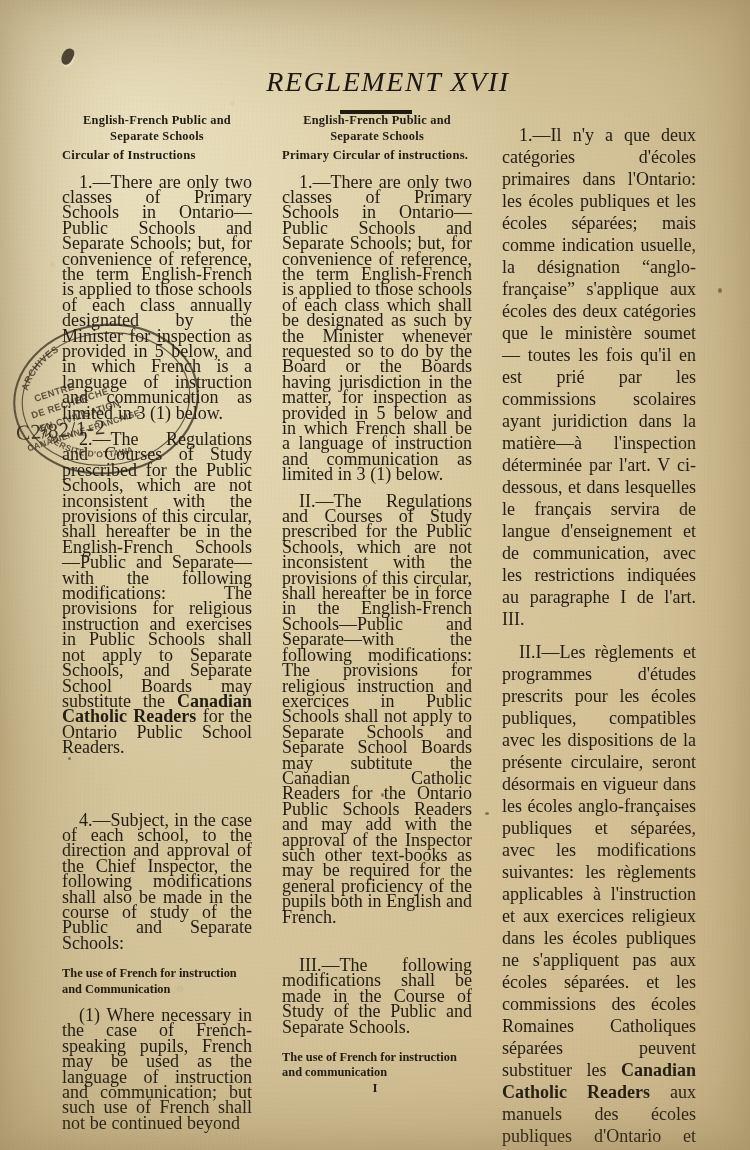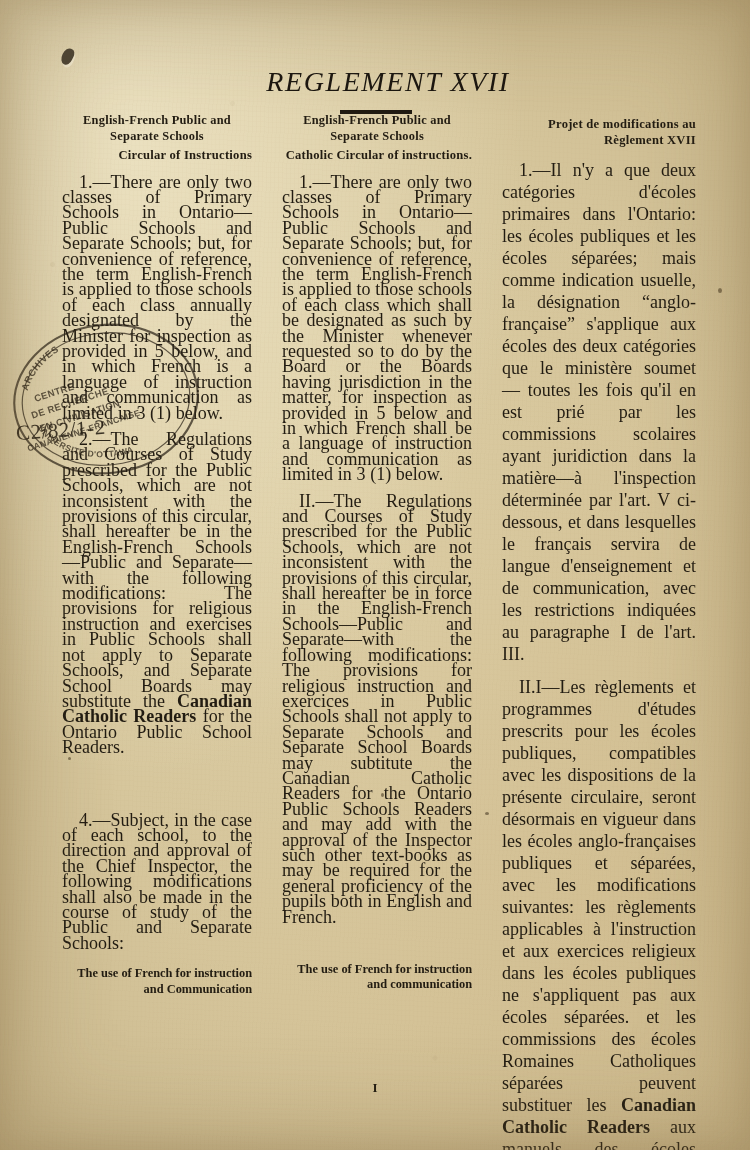--- a/index.html
+++ b/index.html
@@ -85,21 +85,21 @@
 
   .col-head {
     text-align: center;
     font-weight: bold;
     font-size: 12.4px;
     line-height: 15.5px;
     letter-spacing: .25px;
     margin-bottom: 2px;
   }
   .col-subhead {
-    text-align: right;
+    text-align: left;
     font-weight: bold;
     font-size: 12.6px;
     line-height: 15.5px;
     letter-spacing: .25px;
     margin-top: 4px;
   }
 
   p.body {
     text-align: justify;
     text-align-last: left;
@@ -108,21 +108,21 @@
     margin: 11px 0 0 0;
     text-indent: 17px;
     word-spacing: .2px;
     -webkit-hyphens: none;
     hyphens: none;
   }
   p.body.tight { line-height: 22px; }
   b.readers { font-weight: bold; }
 
   .sec-head {
-    text-align: right;
+    text-align: left;
     font-weight: bold;
     font-size: 12.4px;
     line-height: 15.4px;
     margin-top: 15px;
   }
 
   .spacer-lg { height: 46px; }
   .spacer-md { height: 22px; }
 
   
@@ -204,37 +204,38 @@
 
       <p class="body">1.—There are only two classes of Primary Schools in Ontario—Public Schools and Separate Schools; but, for convenience of reference, the term English-French is applied to those schools of each class annually designated by the Minister for inspection as provided in 5 below, and in which French is a language of instruction and communication as limited in 3 (1) below.</p>
 
       <p class="body"><span>2.—The Regulations and Courses of Study prescribed for the Public Schools, which are not inconsistent with the provisions of this circular, shall hereafter be in the English-French Schools—Public and Separate—with the following modifications: The provisions for religious instruction and exercises in Public Schools shall not apply to Separate Schools, and Separate School Boards may substitute the </span><b class="readers">Canadian Catholic Readers</b><span> for the Ontario Public School Readers.</span></p>
 
       <div class="spacer-lg"></div>
 
       <p class="body">4.—Subject, in the case of each school, to the direction and approval of the Chief Inspector, the following modifications shall also be made in the course of study of the Public and Separate Schools:</p>
 
       <div class="sec-head">The use of French for instruction and Communication</div>
+      <p class="body">(1) Where necessary in the case of French-speaking pupils, French may be used as the language of instruction and communication; but such use of French shall not be continued beyond</p>
     </div>
 
     <div class="col">
       <div class="col-head">English-French Public and Separate Schools</div>
-      <div class="col-subhead">Catholic Circular of instructions.</div>
+      <div class="col-subhead">Primary Circular of instructions.</div>
 
       <p class="body">1.—There are only two classes of Primary Schools in Ontario—Public Schools and Separate Schools; but, for convenience of reference, the term English-French is applied to those schools of each class which shall be designated as such by the Minister whenever requested so to do by the Board or the Boards having jurisdiction in the matter, for inspection as provided in 5 below and in which French shall be a language of instruction and communication as limited in 3 (1) below.</p>
       <p class="body">II.—The Regulations and Courses of Study prescribed for the Public Schools, which are not inconsistent with the provisions of this circular, shall hereafter be in force in the English-French Schools—Public and Separate—with the following modifications: The provisions for religious instruction and exercices in Public Schools shall not apply to Separate Schools and Separate School Boards may subtitute the Canadian Catholic Readers for the Ontario Public Schools Readers and may add with the approval of the Inspector such other text-books as may be required for the general proficiency of the pupils both in English and French.</p>
 
       <div class="spacer-md"></div>
 
+      <p class="body">III.—The following modifications shall be made in the Course of Study of the Public and Separate Schools.</p>
 
       <div class="sec-head">The use of French for instruction and communication</div>
     </div>
 
     <div class="col col-3">
-      <div class="col-subhead">Projet de modifications au Règlement XVII</div>
 
       <p class="body tight">1.—Il n'y a que deux catégories d'écoles primaires dans l'Ontario: les écoles publiques et les écoles séparées; mais comme indication usuelle, la désignation “anglo-française” s'applique aux écoles des deux catégories que le ministère soumet — toutes les fois qu'il en est prié par les commissions scolaires ayant juridiction dans la matière—à l'inspection déterminée par l'art. V ci-dessous, et dans lesquelles le français servira de langue d'enseignement et de communication, avec les restrictions indiquées au paragraphe I de l'art. III.</p>
 
       <p class="body tight"><span>II.I—Les règlements et programmes d'études prescrits pour les écoles publiques, compatibles avec les dispositions de la présente circulaire, seront désormais en vigueur dans les écoles anglo-françaises publiques et séparées, avec les modifications suivantes: les règlements applicables à l'instruction et aux exercices religieux dans les écoles publiques ne s'appliquent pas aux écoles séparées. et les commissions des écoles Romaines Catholiques séparées peuvent substituer les </span><b class="readers">Canadian Catholic Readers</b><span> aux manuels des écoles publiques d'Ontario et peuvent ajouter avec l'autorisation de l'inspecteur, tout autre manuel qui peut être requis pour l'avancement général des enfants tant en anglais qu'en français.</span></p>
 
       <div class="spacer-md"></div>
 
       <p class="body tight">III. — Les modifications qui suivent sont faites dans le cours d'étude des écoles publiques et séparées.</p>
 
     </div>

